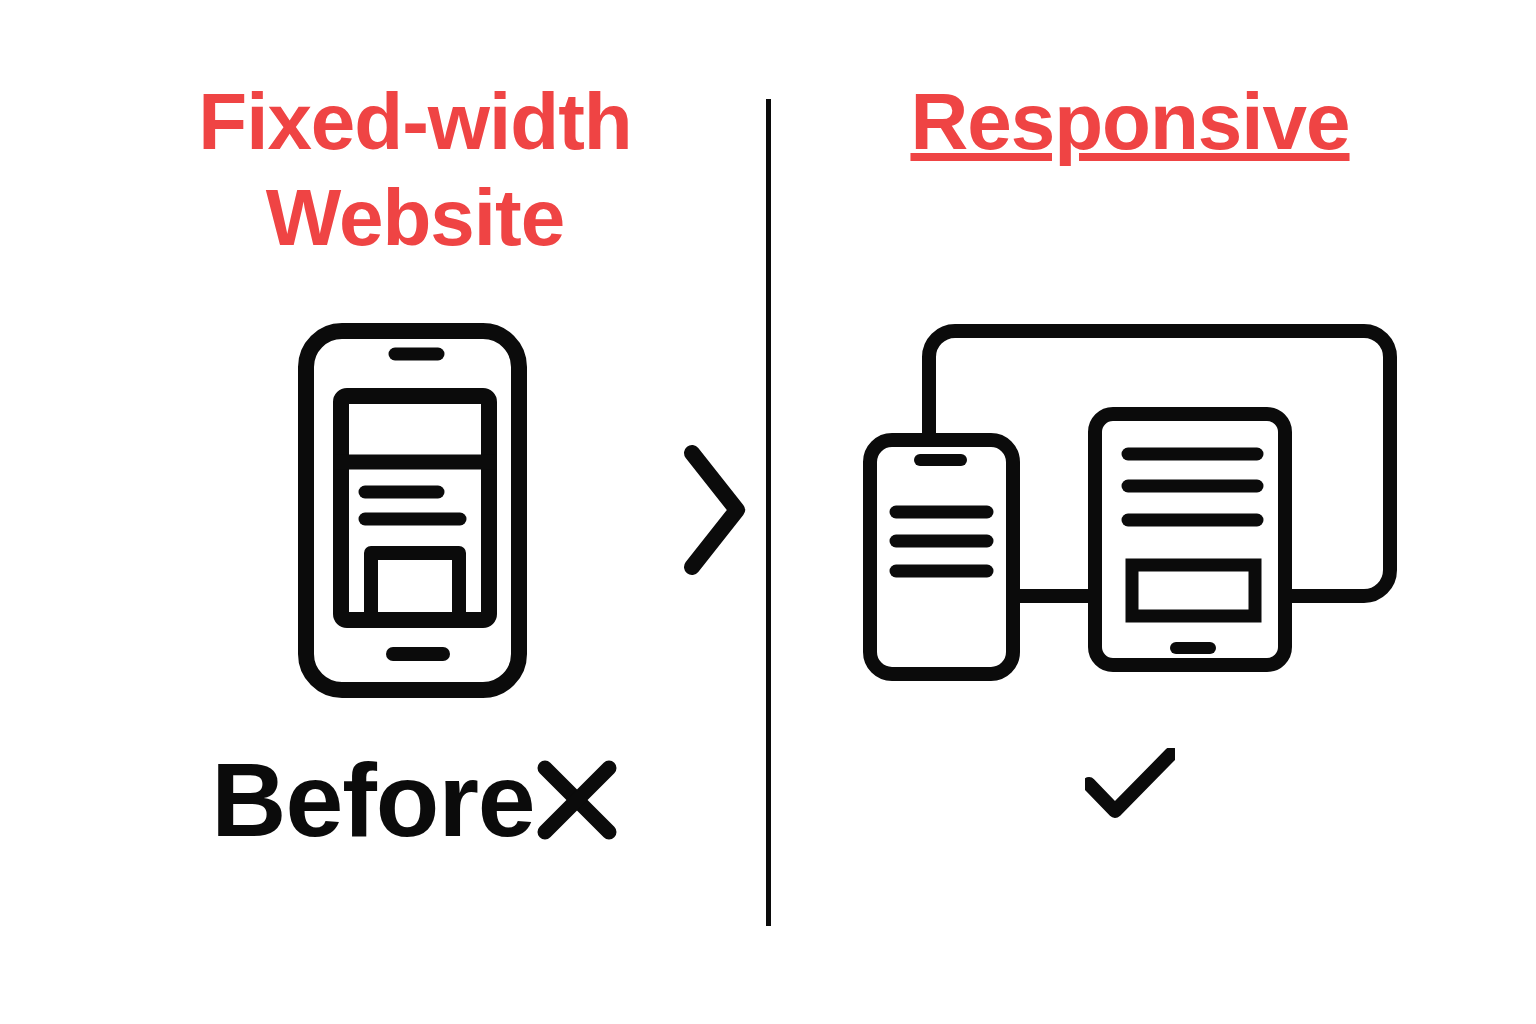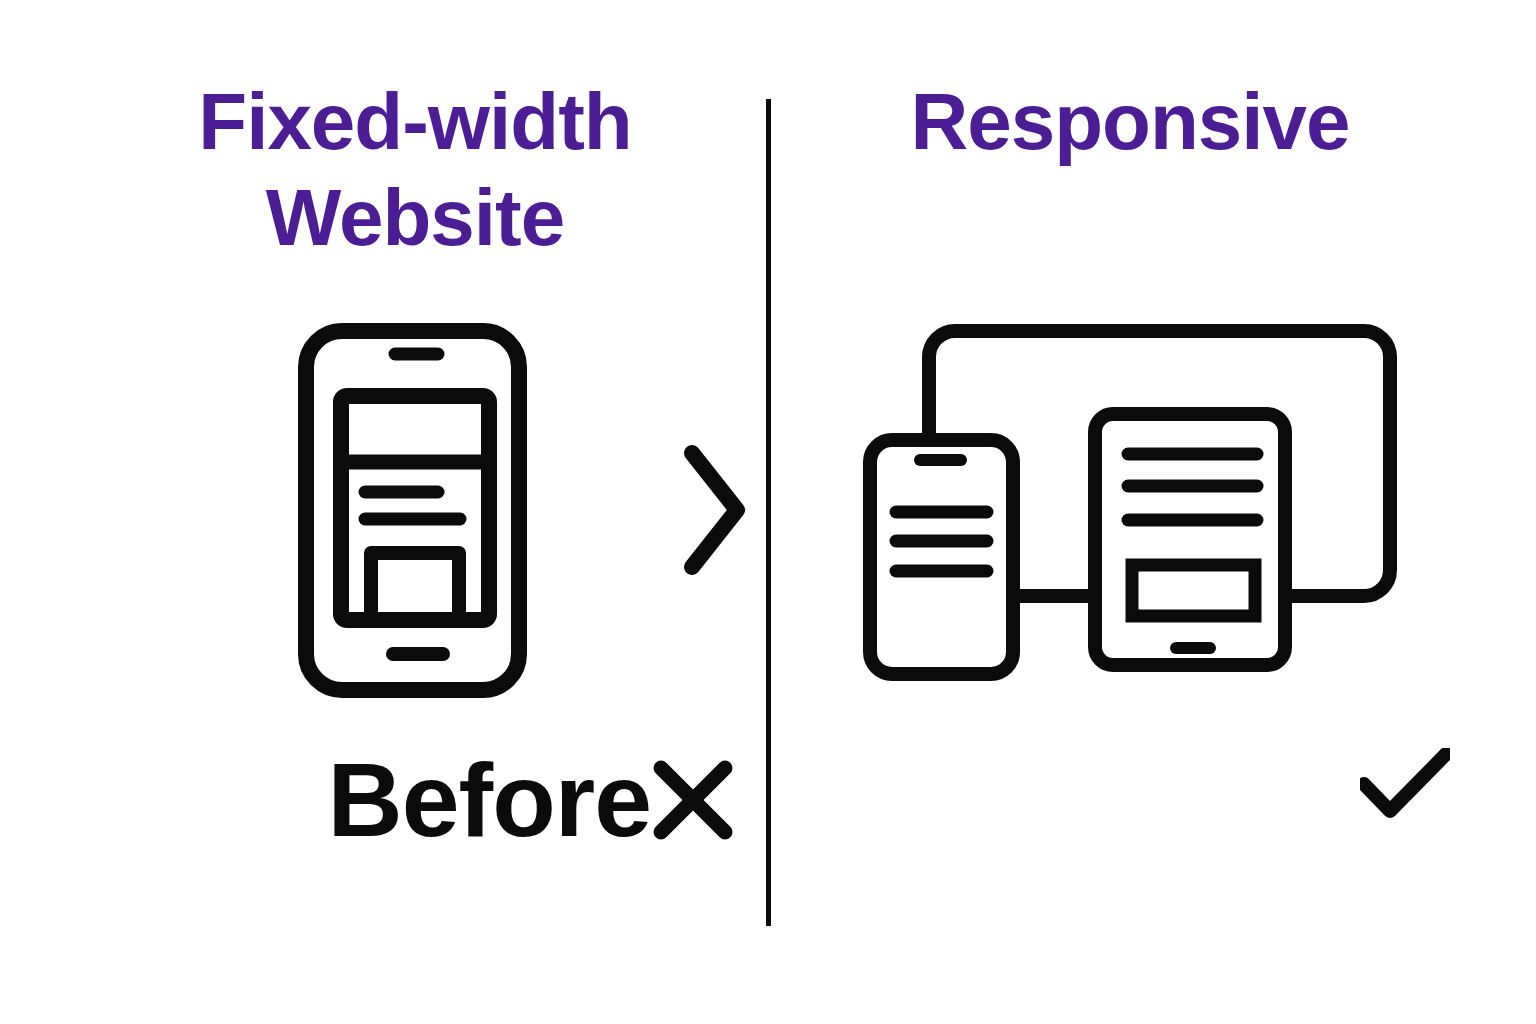--- a/index.html
+++ b/index.html
@@ -12,44 +12,44 @@
     color:#0b0b0b;
   }
   .title{
     position:absolute;
     width:640px;
     text-align:center;
     font-size:80px;
     font-weight:700;
     line-height:1.2;
     letter-spacing:-1px;
-    color:#4c1d95;
+    color:#ef4444;
   }
   .title-left{left:95px;top:74px;}
-  .title-right{left:810px;top:74px;}
+  .title-right{left:810px;top:74px;text-decoration:underline;}
   .divider{
     position:absolute;
     left:766px;top:99px;
     width:5px;height:827px;
     background:#0b0b0b;
   }
   .chevron{
     position:absolute;
     left:675px;top:440px;
     width:80px;height:140px;
   }
   .device-art{position:absolute;}
   .device-left{left:290px;top:315px;width:245px;height:395px;}
   .device-right{left:855px;top:315px;width:550px;height:375px;}
   .caption-row{
     position:absolute;
     width:640px;
     display:flex;
     align-items:center;
-    justify-content:flex-end;
+    justify-content:center;
   }
   .caption-left{left:95px;top:748px;}
   .caption-right{left:810px;top:748px;}
   .caption-text{
     font-size:104px;
     font-weight:700;
     letter-spacing:-1px;
     line-height:1.0;
     color:#0b0b0b;
   }

